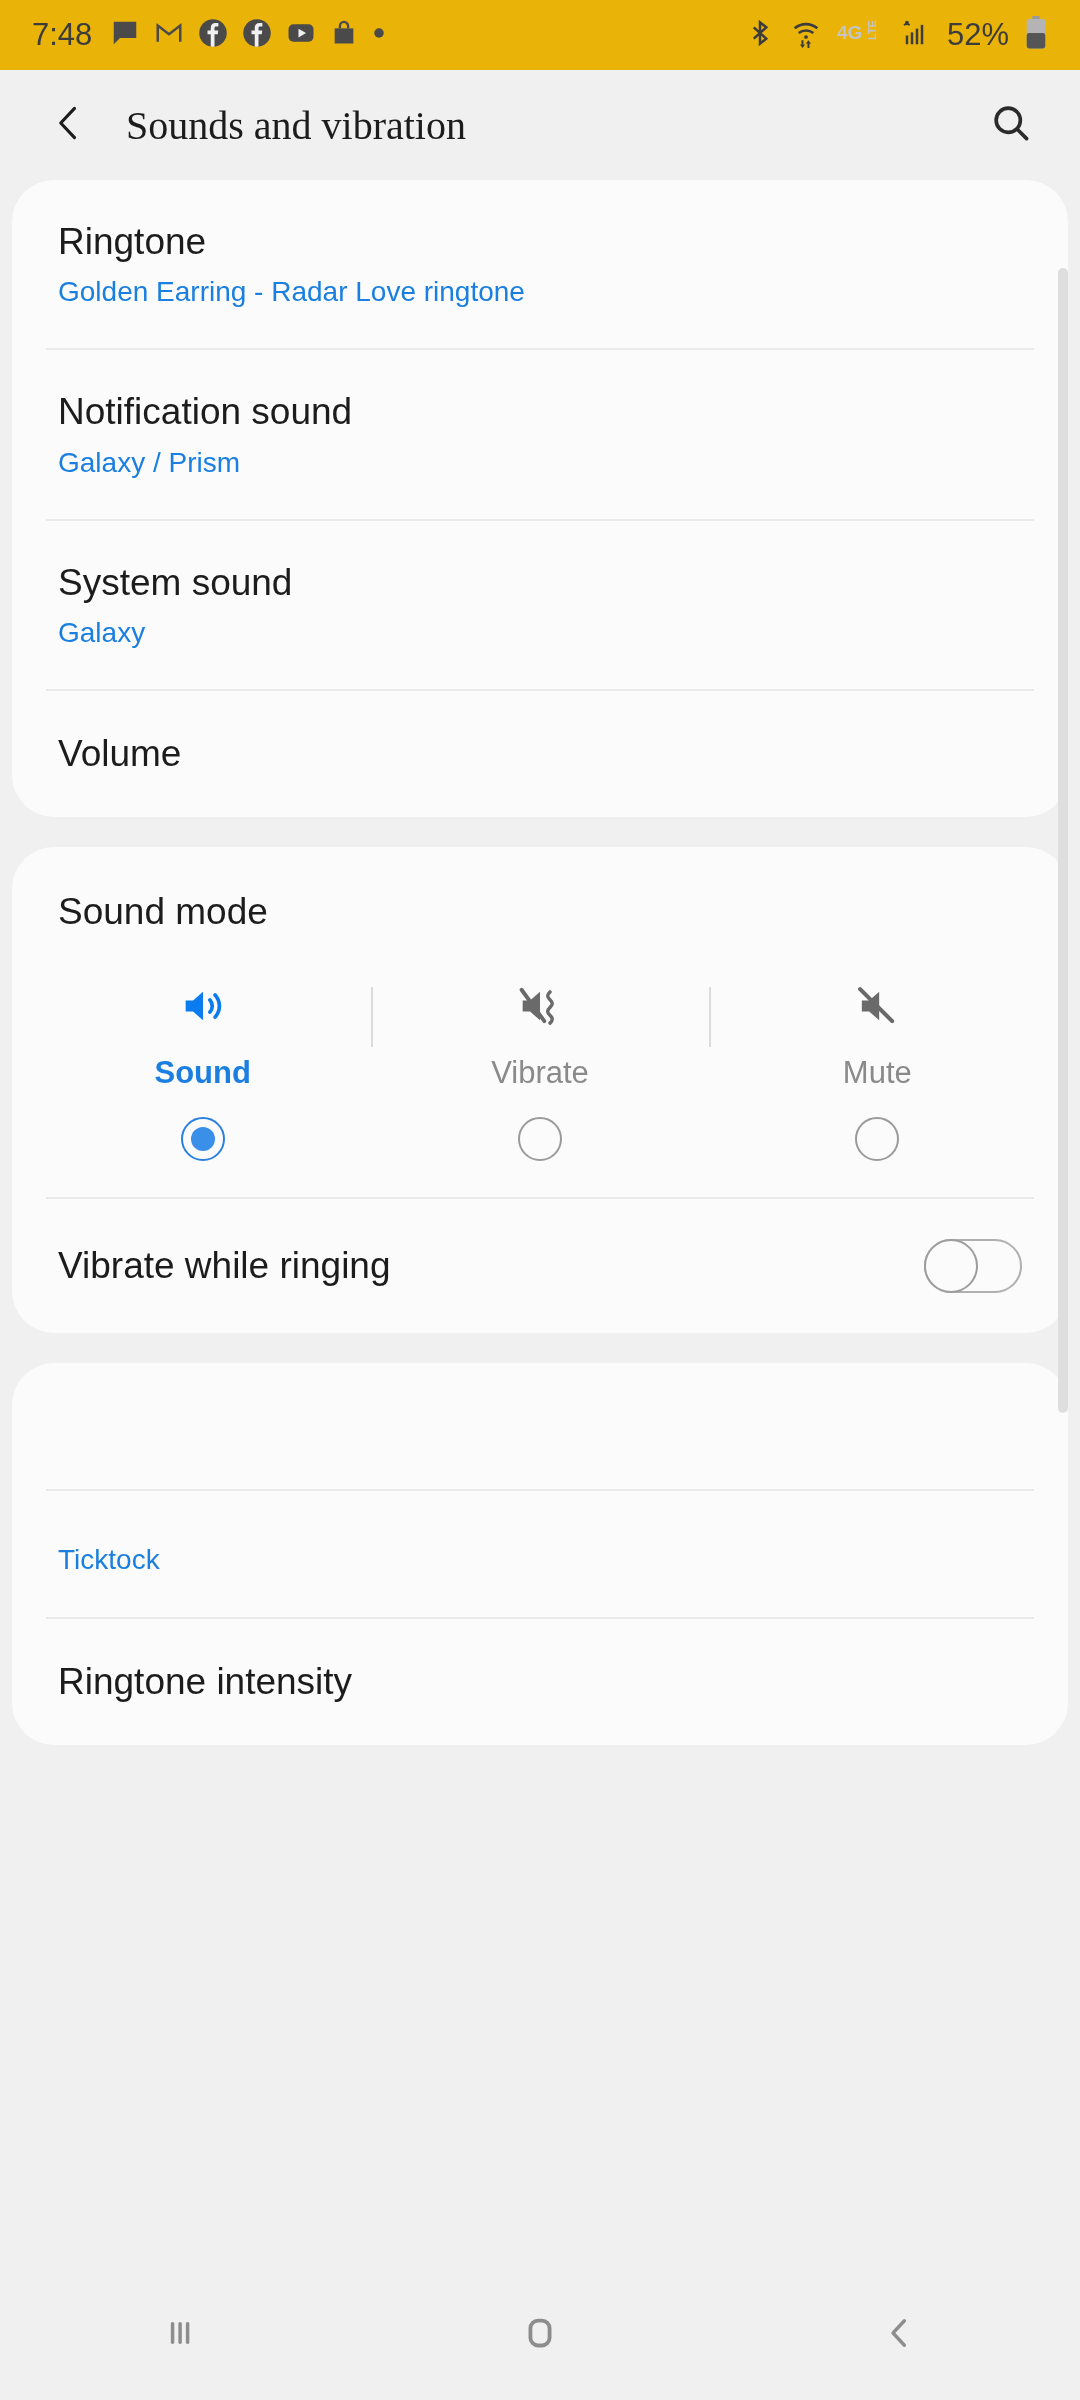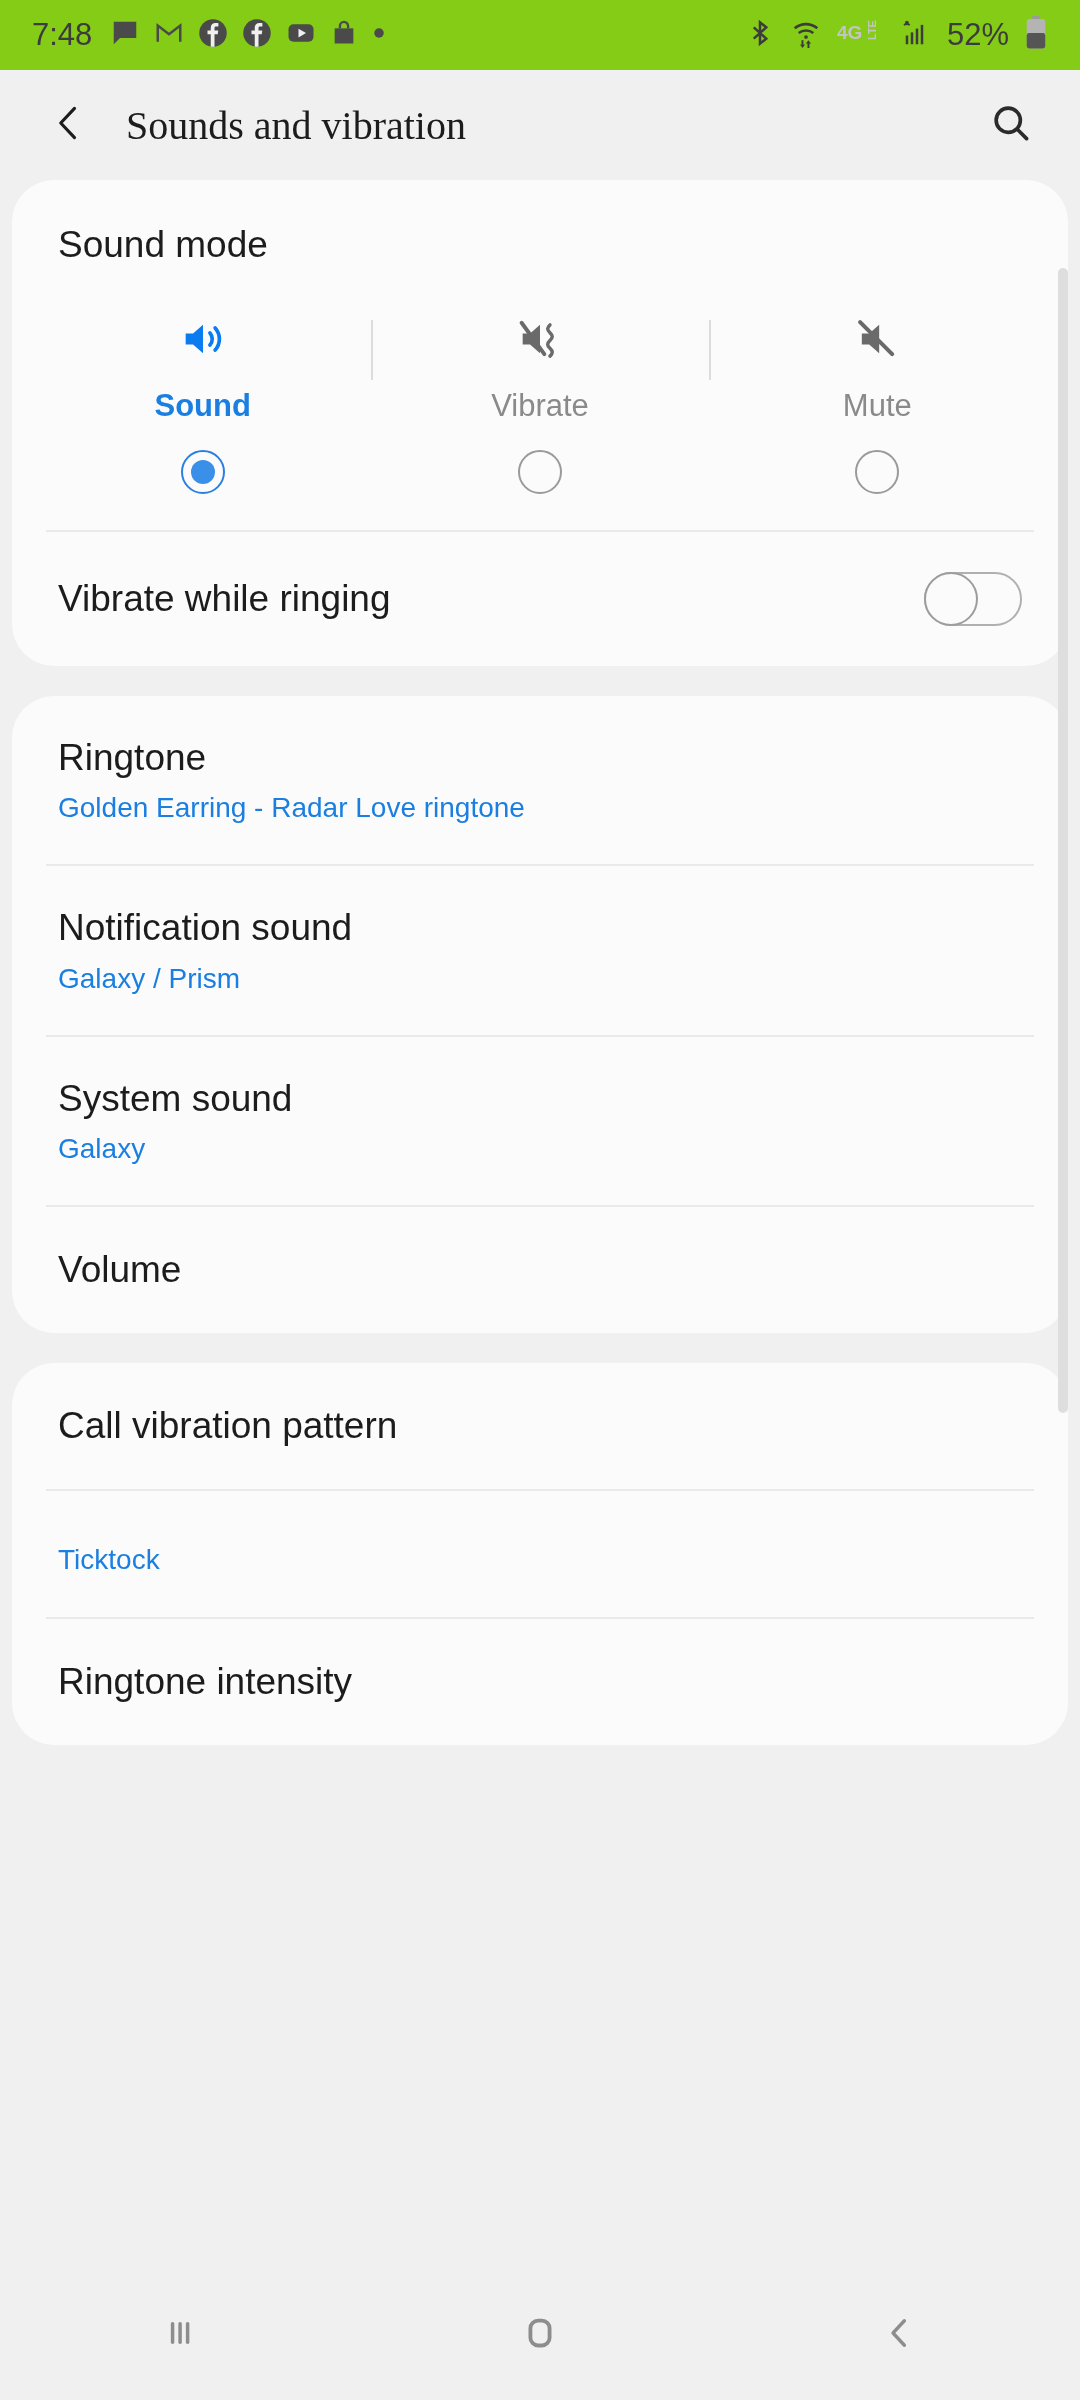--- a/index.html
+++ b/index.html
@@ -7,21 +7,21 @@
     width:1080px; height:2400px;
     background:#f0f0f0;
     font-family:"Liberation Sans", sans-serif;
     overflow:hidden;
   }
   body { position:relative; }
 
   
   .statusbar{
     height:70px; display:flex; align-items:center;
-    padding:0 32px; background:#84cc16;
+    padding:0 32px; background:#eab308;
   }
   .sb-left{ display:flex; align-items:center; gap:14px; flex:1; }
   .sb-time{ font-size:31px; color:#3c3c3c; letter-spacing:0px; margin-right:4px;}
   .sb-right{ display:flex; align-items:center; gap:15px; }
   .sb-batt-text{ font-size:31px; color:#3c3c3c; }
   .ico{ display:block; }
 
   
   .header{
     height:110px; display:flex; align-items:center;
@@ -220,20 +220,52 @@
           <path stroke="#2b2b2b" stroke-width="2" stroke-linecap="round" d="M15.4 15.4L20.5 20.5"></path>
         </svg>
     </span>
   </div>
 </div>
 
 <div class="scroll">
   <div class="content">
 
     <div class="card">
+      <div class="row">
+        <div class="row-texts">
+          <div class="row-title">Ringtone</div>
+          <div class="row-sub">Golden Earring - Radar Love ringtone</div>
+        </div>
+      </div>
+      <div class="divider"></div>
+
+      <div class="row">
+        <div class="row-texts">
+          <div class="row-title">Notification sound</div>
+          <div class="row-sub">Galaxy / Prism</div>
+        </div>
+      </div>
+      <div class="divider"></div>
+
+      <div class="row">
+        <div class="row-texts">
+          <div class="row-title">System sound</div>
+          <div class="row-sub">Galaxy</div>
+        </div>
+      </div>
+      <div class="divider"></div>
+
+      <div class="row">
+        <div class="row-texts">
+          <div class="row-title">Volume</div>
+        </div>
+      </div>
+    </div>
+
+    <div class="card">
       <div class="sm-title">Sound mode</div>
 
       <div class="modes">
         <div class="mode-col">
           <div class="mode-icon">
             <svg width="52" height="52" viewBox="0 0 24 24">
               <path fill="#0a7cf0" d="M4 9.5h3.4L12 5.4v13.2L7.4 14.5H4z"></path>
               <path fill="none" stroke="#0a7cf0" stroke-width="1.7" stroke-linecap="round" d="M15.2 9.2a4.2 4.2 0 010 5.6M17.6 6.9a7.6 7.6 0 010 10.2"></path>
             </svg>
           </div>
@@ -282,53 +314,20 @@
         </div>
         <div class="toggle">
           <div class="knob"></div>
         </div>
       </div>
     </div>
 
     <div class="card">
       <div class="row">
         <div class="row-texts">
-          <div class="row-title">Ringtone</div>
-          <div class="row-sub">Golden Earring - Radar Love ringtone</div>
-        </div>
-      </div>
-      <div class="divider"></div>
-
-      <div class="row">
-        <div class="row-texts">
-          <div class="row-title">Notification sound</div>
-          <div class="row-sub">Galaxy / Prism</div>
-        </div>
-      </div>
-      <div class="divider"></div>
-
-      <div class="row">
-        <div class="row-texts">
-          <div class="row-title">System sound</div>
-          <div class="row-sub">Galaxy</div>
-        </div>
-      </div>
-      <div class="divider"></div>
-
-      <div class="row">
-        <div class="row-texts">
-          <div class="row-title">Volume</div>
-        </div>
-      </div>
-    </div>
-
-    <div class="card">
-      <div class="row">
-        <div class="row-texts">
-          <div class="row-title">Call vibration pattern</div>
         </div>
       </div>
       <div class="divider"></div>
 
       <div class="row">
         <div class="row-texts">
           <div class="row-sub">Ticktock</div>
         </div>
       </div>
       <div class="divider"></div>

